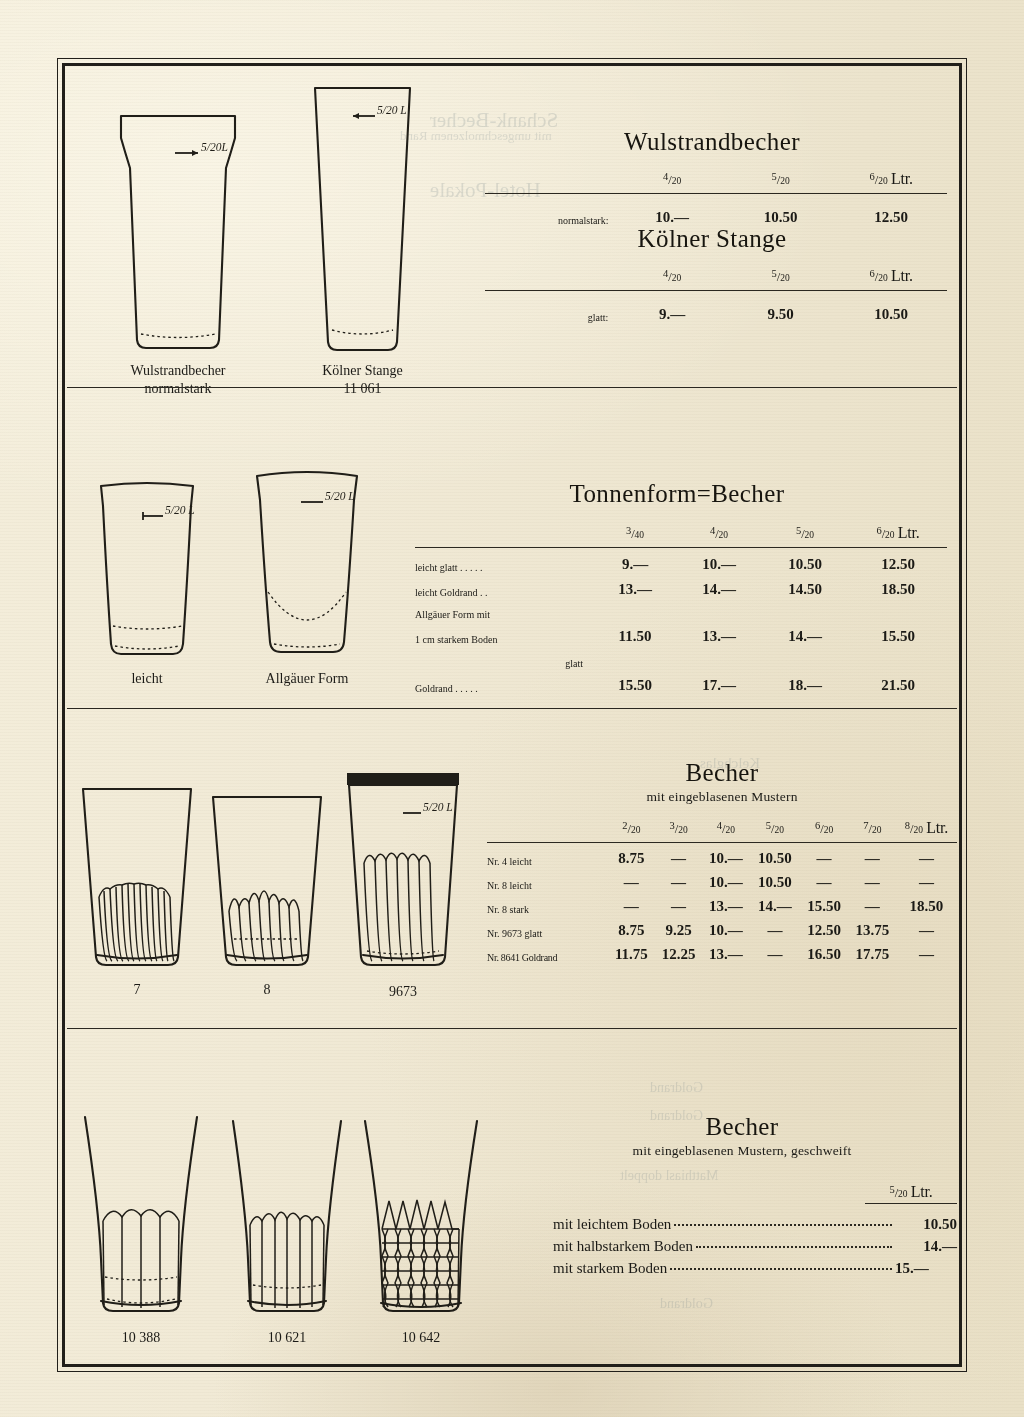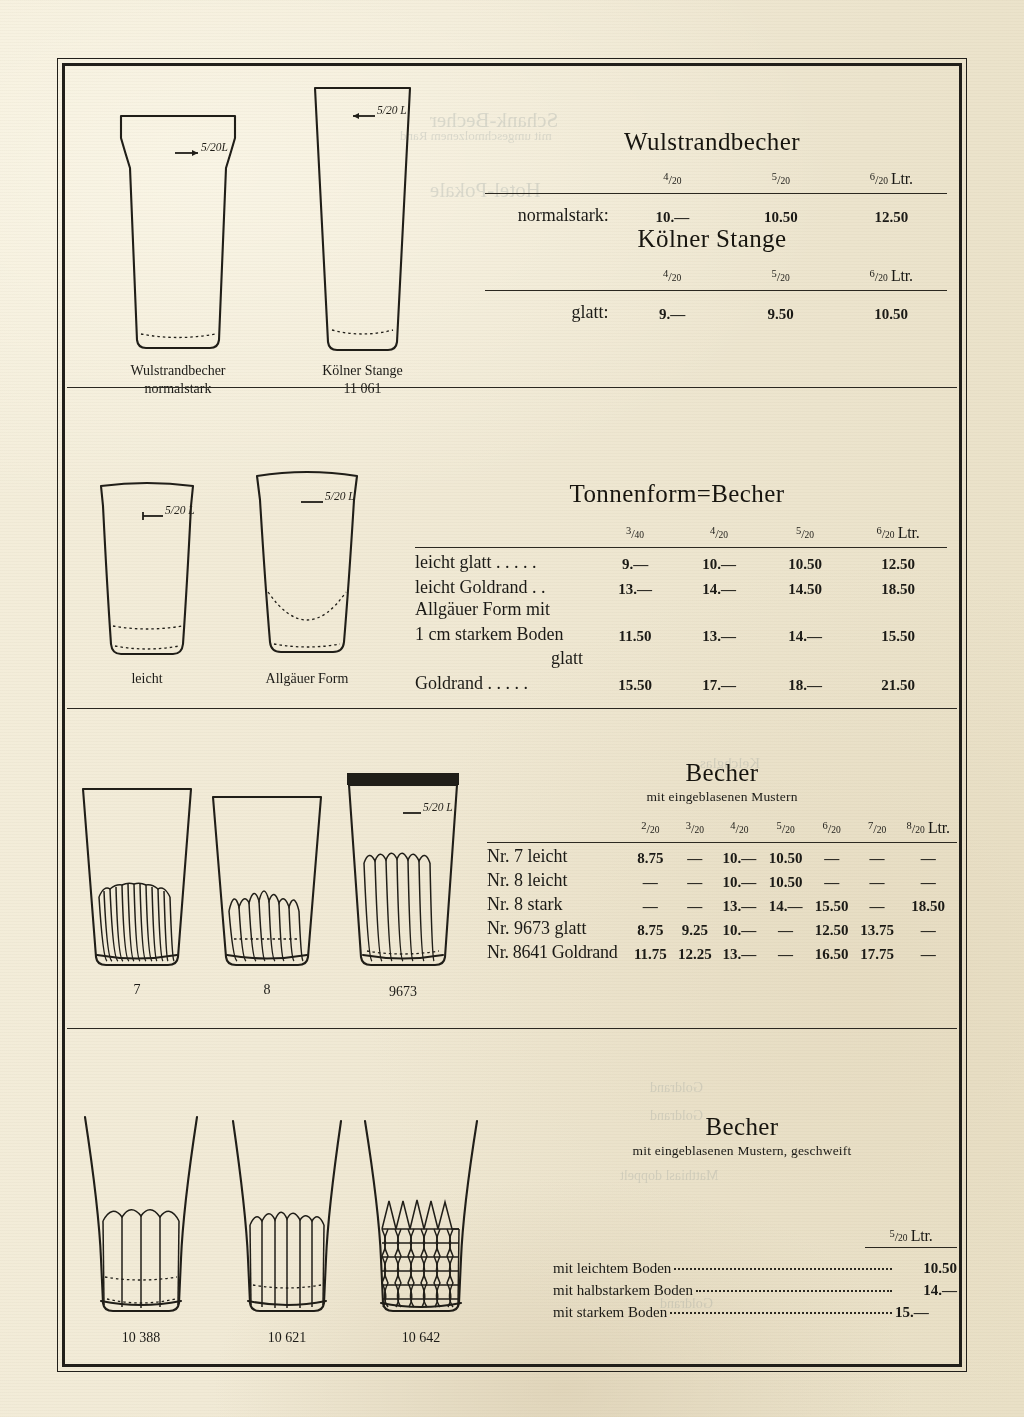--- a/index.html
+++ b/index.html
@@ -55,21 +55,21 @@
     font-family:"Liberation Serif",serif;
     color:#17150f;
   }
   .h2{
     font-size:13.5px;text-align:center;letter-spacing:.2px;margin-top:2px;
   }
 
   
   table.price{border-collapse:collapse;font-size:14.5px;}
   table.price td{padding:0;vertical-align:bottom;white-space:nowrap;}
-  .rowlabel{text-align:left;padding-right:10px !important;font-size:18px;}
+  .rowlabel{text-align:left;padding-right:10px !important;font-size:10px;}
   .rowlabel.r{text-align:right;}
   .num{text-align:center;font-weight:bold;font-size:15px;}
   .hcell{text-align:center;font-size:12px;padding-bottom:3px !important;}
   .hrule td{border-bottom:1.4px solid #2b2820;height:2px;}
   .frac{font-size:12.5px;}
   .frac sup{font-size:10.5px;vertical-align:.42em;}
   .frac sub{font-size:9.5px;vertical-align:-.05em;}
   .ltr{font-size:16px;letter-spacing:-.2px;}
 
   
@@ -402,21 +402,21 @@
               <td></td>
               <td></td>
               <td></td>
               <td></td>
               <td></td>
               <td></td>
               <td></td>
             </tr>
 
         <tr style="height:24px;">
-          <td class="rowlabel">Nr. 7 leicht</td>
+          <td class="rowlabel">Nr. 4 leicht</td>
           <td class="num">8.75</td>
           <td class="num">—</td>
           <td class="num">10.—</td>
           <td class="num">10.50</td>
           <td class="num">—</td>
           <td class="num">—</td>
           <td class="num">—</td>
         </tr>
         <tr style="height:24px;">
           <td class="rowlabel">Nr. 8 leicht</td>
@@ -541,21 +541,21 @@
       </svg>
       <div class="gcap">
         <div>10 642</div>
       </div>
     </div>
 
     <div style="position:absolute;left:470px;top:84px;width:430px;">
       <div class="h1">Becher</div>
       <div class="h2">mit eingeblasenen Mustern, geschweift</div>
 
-      <div style="margin-top:68px;display:flex;justify-content:flex-end;align-items:flex-end;">
+      <div style="margin-top:24px;display:flex;justify-content:flex-end;align-items:flex-end;">
         <div style="width:92px;text-align:center;border-bottom:1.4px solid #2b2820;padding-bottom:2px;">
           <span class="frac"><sup>5</sup>/<sub>20</sub> <span class="ltr">Ltr.</span></span>
         </div>
       </div>
 
       <div style="margin-top:12px;padding-left:10px;">
         <div class="leadrow">
           <span class="lbl">mit leichtem Boden</span>
           <span class="dots"></span>
           <span class="val" style="min-width:62px;text-align:right;">10.50</span>

